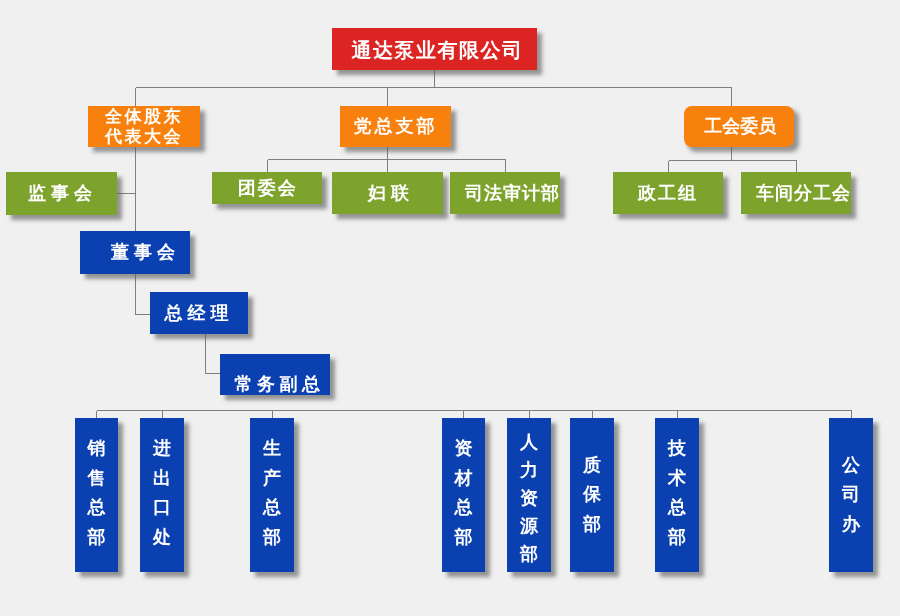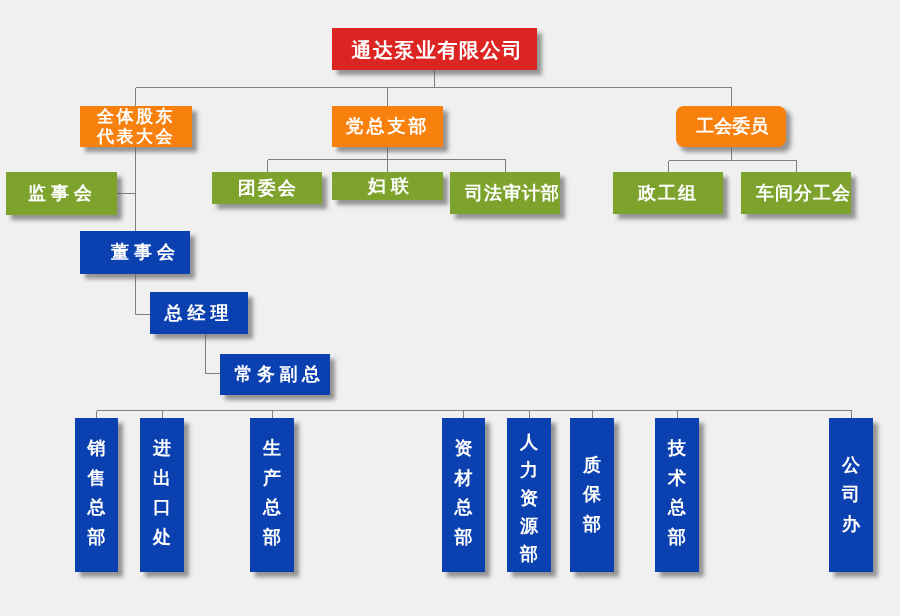--- a/index.html
+++ b/index.html
@@ -17,25 +17,25 @@
     display:flex;flex-direction:column;align-items:center;justify-content:center;
     color:var(--text,#fff);
     font-weight:bold;
     font-size:18px;
     line-height:21px;
     box-shadow:4.5px 4.5px 4px rgba(90,90,90,0.62);
     white-space:nowrap;
     text-align:center;
   }
   .red{background:var(--red,#dc2522);}
-  .orange{background:var(--orange,#f8800d);}
+  .orange{background:var(--orange,#f8800d);margin-left:8px;}
   .green{background:var(--green,#7da32c);}
   .blue{background:var(--blue,#0b40b0);}
   .ls5{letter-spacing:5px;}
-  .ls45{letter-spacing:4.5px;padding-left:9px;}
+  .ls45{letter-spacing:4.5px;padding-left:9px;justify-content:flex-end;}
   .ls3{letter-spacing:3px;}
   .ls2{letter-spacing:2px;}
   .ls1{letter-spacing:1px;align-items:flex-end;}
   .ls0{letter-spacing:0;border-radius:8px;}
   .title{font-size:20px;letter-spacing:1.5px;padding-left:6px;padding-top:3px;}
   .two .line{display:block;font-size:17px;line-height:19.5px;letter-spacing:2.5px;}
   .vnode{
     box-sizing:border-box;
     position:absolute;
     display:flex;align-items:center;justify-content:center;
@@ -110,21 +110,21 @@
   </div>
 
   <div class="node green ls5" style="left:6px;top:172px;width:111px;height:43px;padding-left:2px">
     <span class="lbl">监事会</span>
   </div>
 
   <div class="node green ls2" style="left:212px;top:172px;width:110px;height:32px;padding-left:1.5px">
     <span class="lbl">团委会</span>
   </div>
 
-  <div class="node green ls5" style="left:332px;top:172px;width:111px;height:28px;padding-left:7px">
+  <div class="node green ls5" style="left:332px;top:172px;width:111px;height:42px;padding-left:7px">
     <span class="lbl">妇联</span>
   </div>
 
   <div class="node green ls1" style="left:450px;top:172px;width:110px;height:42px;padding-left:3px">
     <span class="lbl">司法审计部</span>
   </div>
 
   <div class="node green ls2" style="left:613px;top:172px;width:110px;height:42px">
     <span class="lbl">政工组</span>
   </div>

